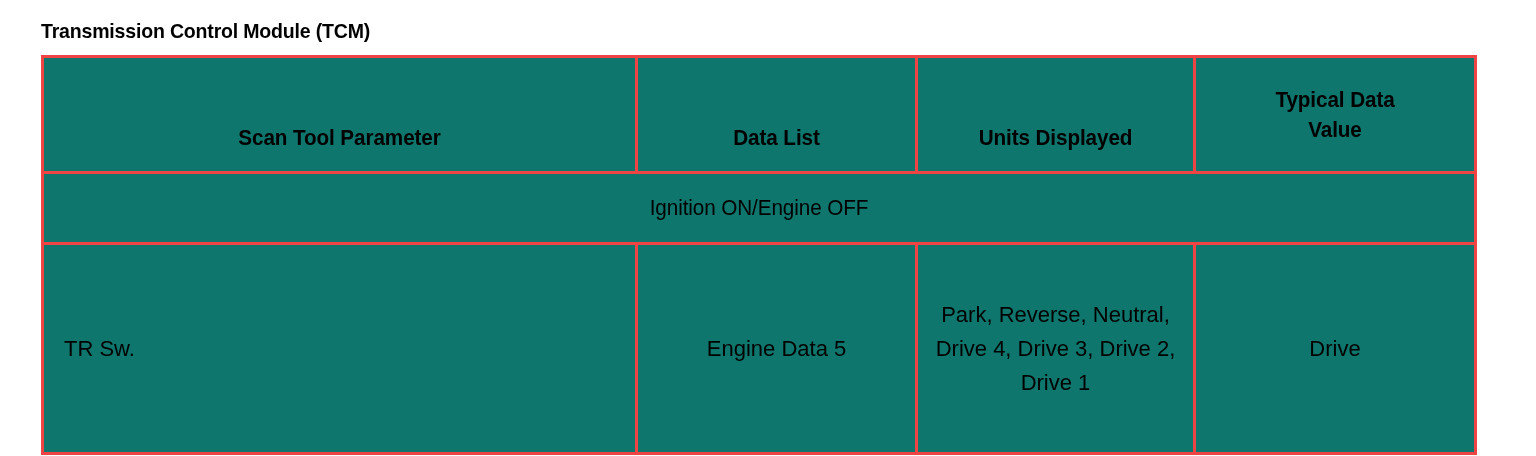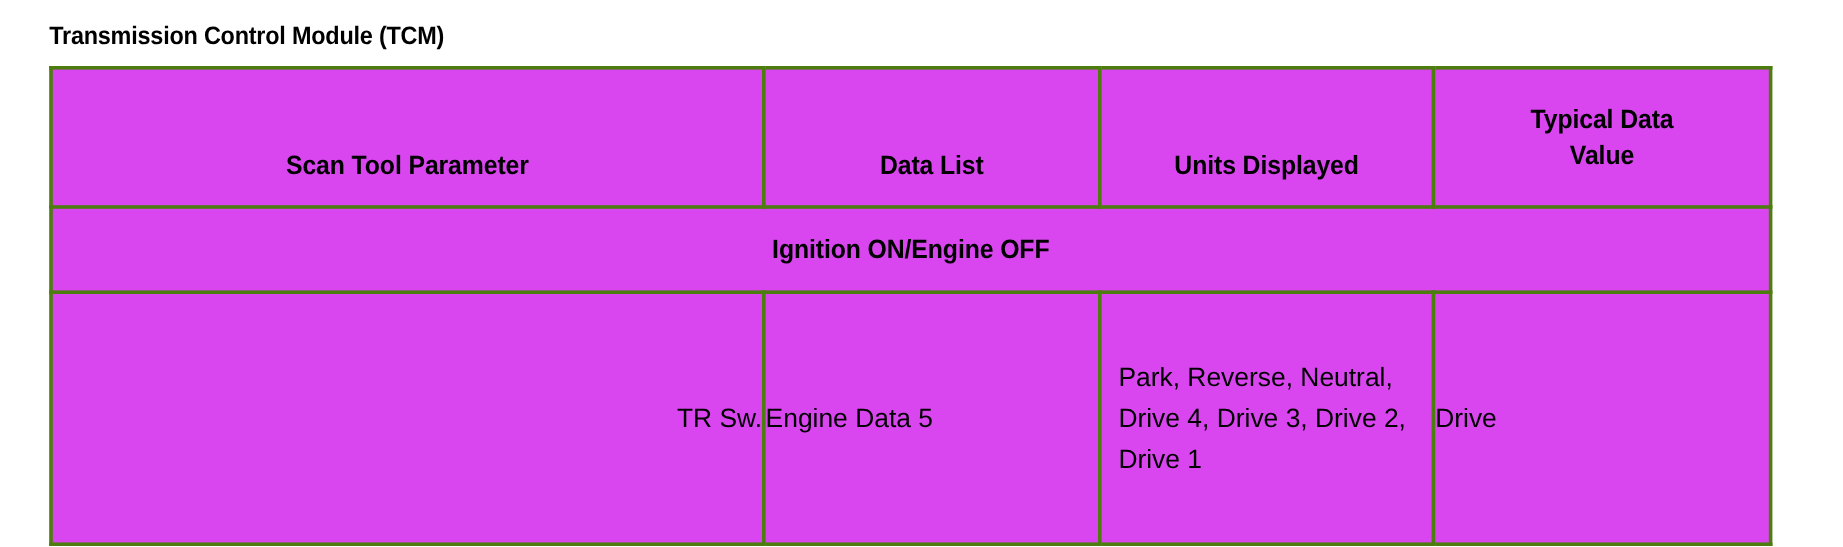--- a/index.html
+++ b/index.html
@@ -43,23 +43,23 @@
     position: absolute;
     left: 41px;
     top: 55px;
     width: 1433px;
     border-collapse: collapse;
     table-layout: fixed;
     background: #ffffff;
   }
   .spec-table td,
   .spec-table th {
-    border: 3px solid #4d7c0f;
+    border: 3px solid #ef4444;
     padding: 0;
-    background: #d946ef;
+    background: #0f766e;
   }
 
   
   col.c-param { width: 594px; }
   col.c-list  { width: 280px; }
   col.c-units { width: 278px; }
   col.c-value { width: 281px; }
 
   
   .hdr-row th {
@@ -80,42 +80,42 @@
     position: relative;
     top: 23px;
   }
 
   
   .section-row td {
     height: 68px;
     vertical-align: middle;
     text-align: center;
     font-size: 22px;
-    font-weight: bold;
+    font-weight: normal;
     letter-spacing: -0.1px;
   }
   .section-row td .sec-inner {
     display: block;
     transform: scaleX(0.94);
   }
 
   
   .data-row td {
     height: 207px;
     vertical-align: middle;
     font-size: 22px;
     font-weight: normal;
     line-height: 34px;
   }
   .cell-left {
-    text-align: right;
+    text-align: left;
     padding-left: 20px !important;
   }
   .cell-center {
-    text-align: left;
+    text-align: center;
   }
   .units-text {
     display: block;
     padding: 0 14px;
   }
 </style>
 </head>
 <body>
 
 <div id="page">

